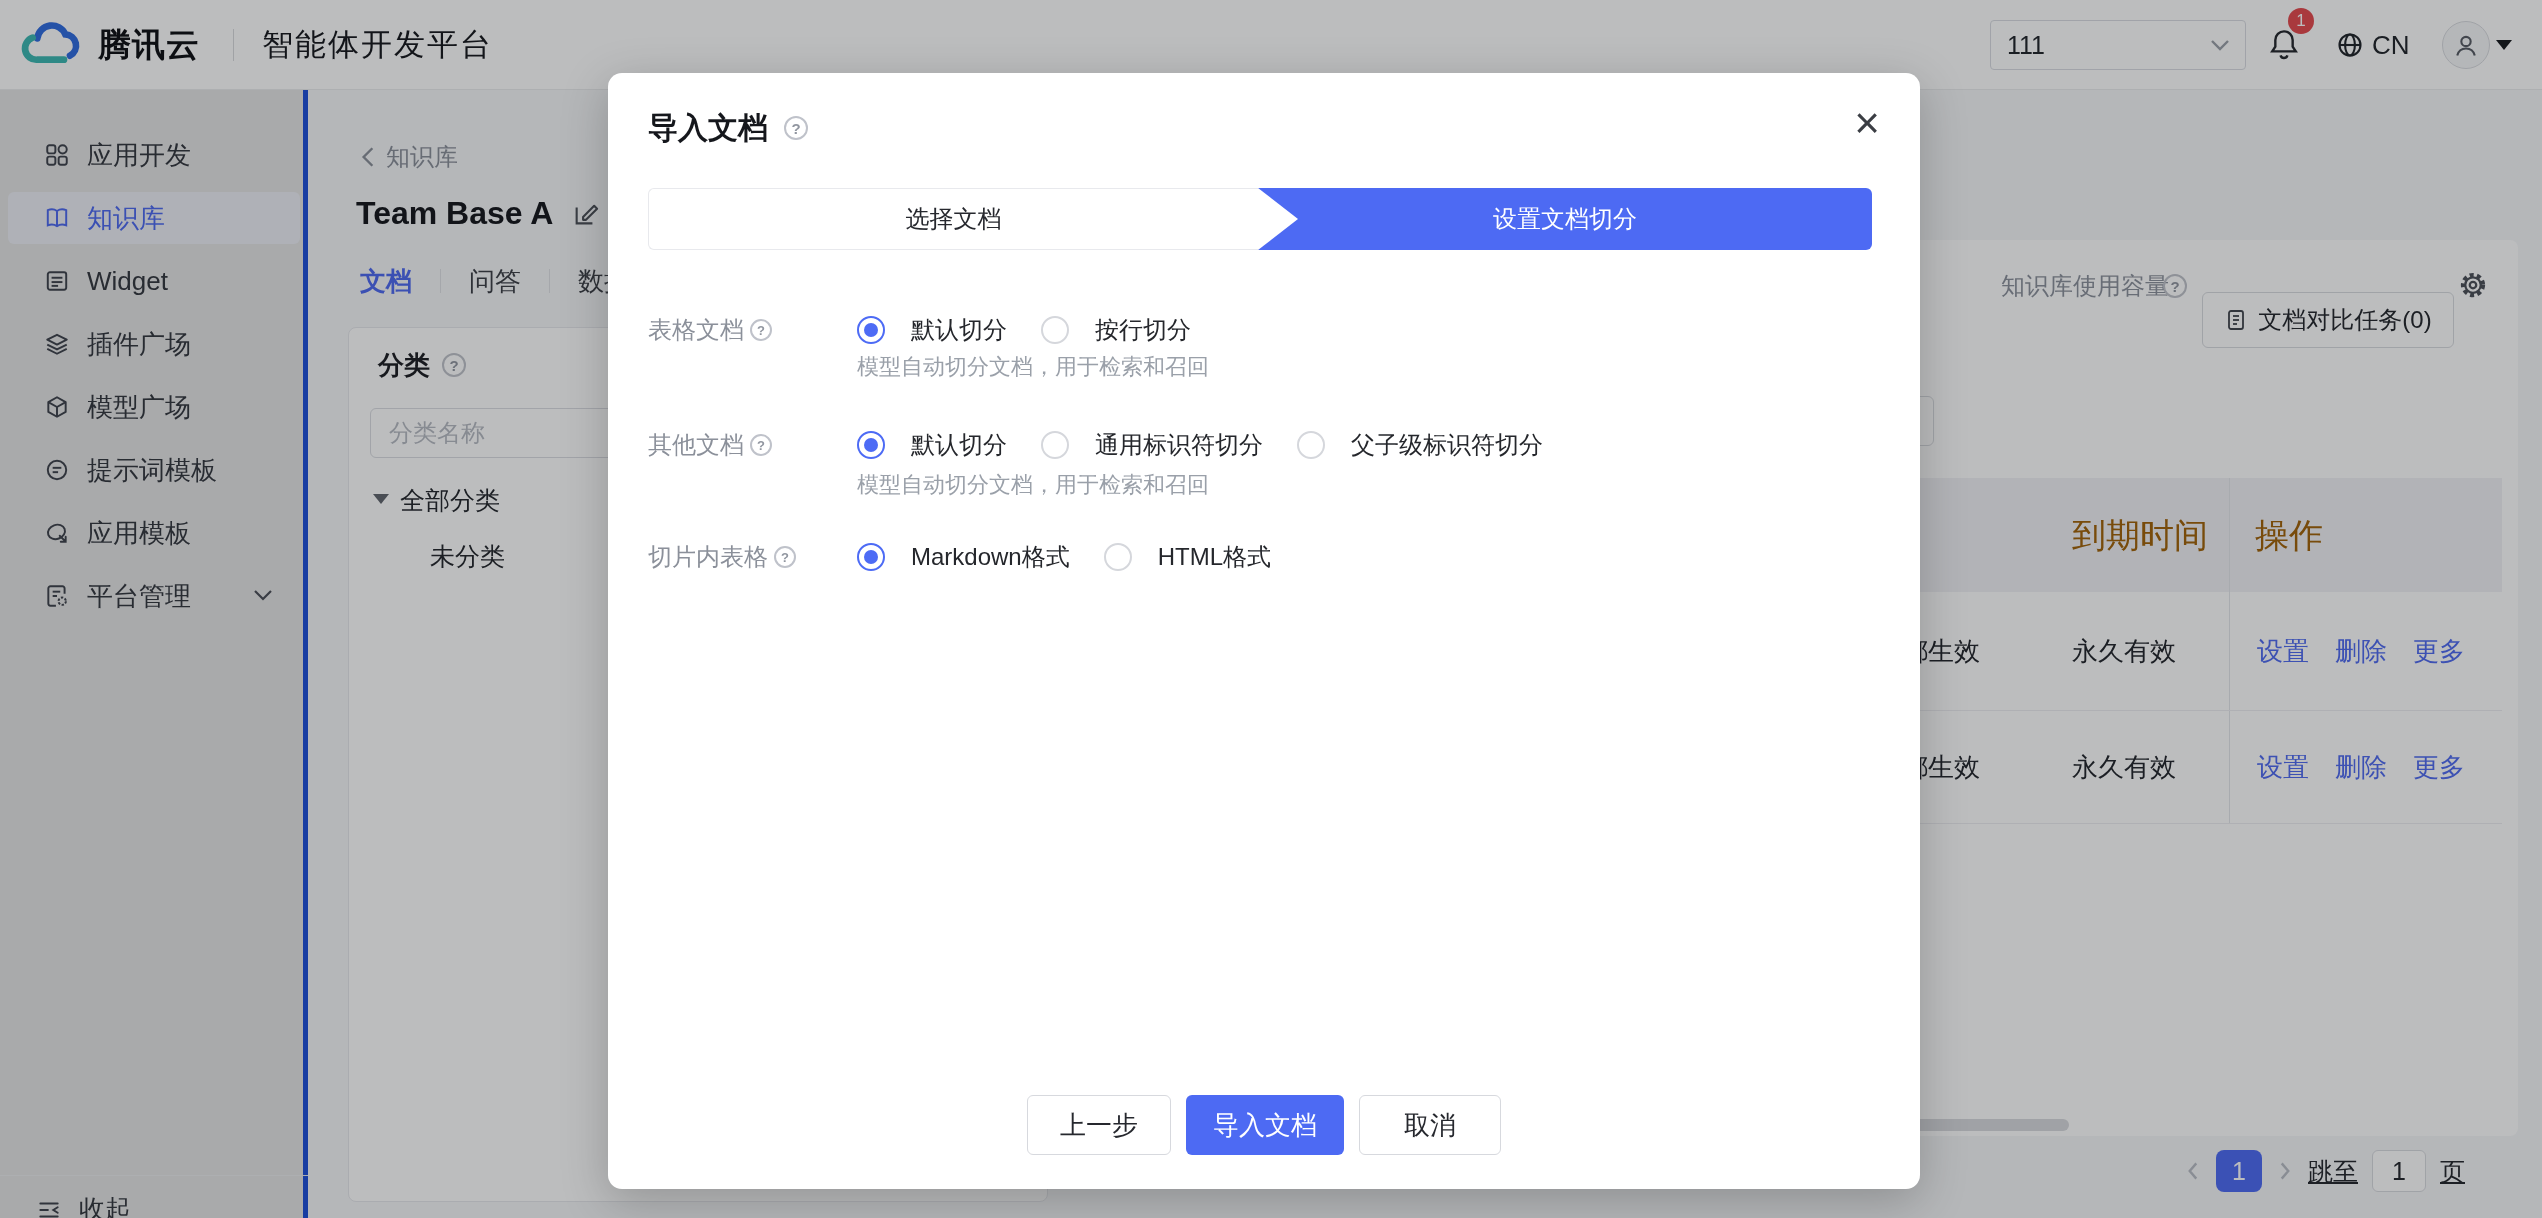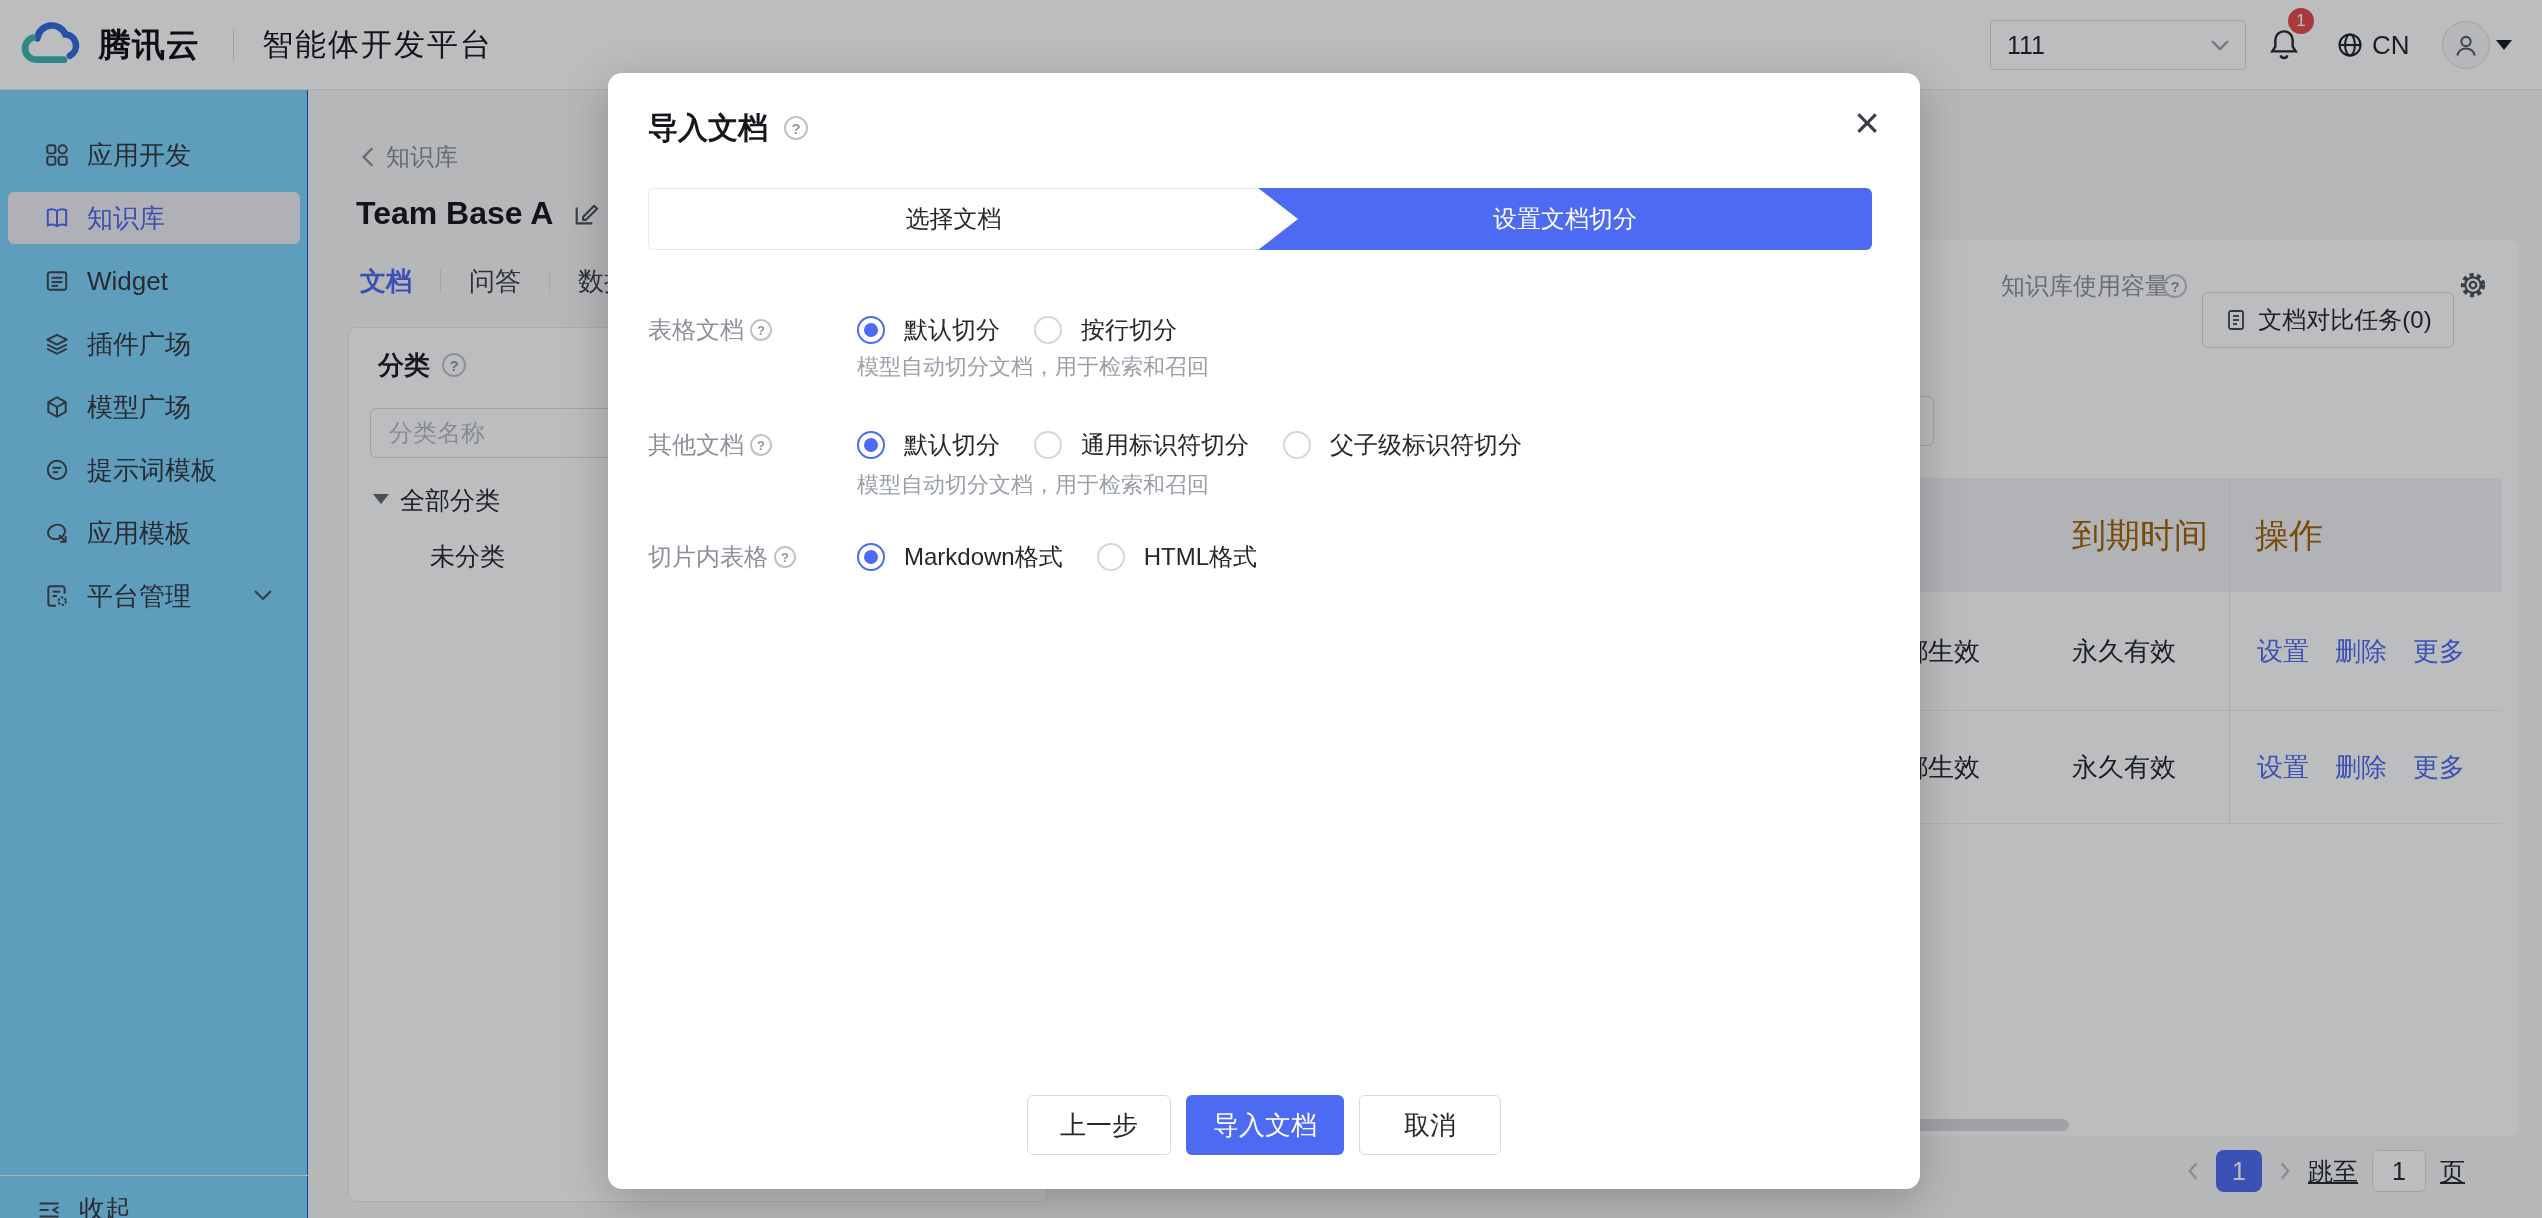--- a/index.html
+++ b/index.html
@@ -18,21 +18,21 @@
   .ws-select .val { position:absolute; left:16px; top:0; line-height:48px; font-size:25px; color:#1f2329; }
   .ws-select .chev { position:absolute; right:14px; top:16px; }
   .bell-wrap { left:2268px; top:26px; width:34px; height:38px; }
   .badge { left:2288px; top:8px; width:26px; height:26px; border-radius:50%; background:#e5484d; color:#fff; font-size:17px; text-align:center; line-height:26px; }
   .lang-wrap { left:2336px; top:30px; width:100px; height:30px; display:flex; align-items:center; gap:8px; }
   .lang-wrap .txt { font-size:26px; font-weight:500; color:#1f2329; }
   .avatar { left:2442px; top:21px; width:48px; height:48px; border-radius:50%; border:1px solid #d9dbdf; background:#f6f7f9; display:flex; align-items:center; justify-content:center; }
   .menu-caret { left:2496px; top:40px; width:0; height:0; border-left:8px solid transparent; border-right:8px solid transparent; border-top:10px solid #16181d; }
 
   
-  #sidebar { left:0; top:90px; width:308px; height:1128px; background:#7dd3fc; border-right:1px solid #1d4ed8; z-index:1; }
+  #sidebar { left:0; top:90px; width:308px; height:1128px; background:#e5e5e5; border-right:5px solid #1d4ed8; z-index:1; }
   .side-item { position:absolute; left:8px; width:292px; height:52px; border-radius:6px; display:flex; align-items:center; padding-left:36px; gap:17px; color:#3e424b; cursor:pointer; }
   .side-item .lbl { font-size:26px; color:#33363e; }
   .side-item.active { background:#edeff5; color:#4d68f0; }
   .side-item.active .lbl { color:#4d68f0; }
   .side-item .chev-end { position:absolute; right:26px; top:17px; }
   .side-foot-line { left:0; top:1085px; width:308px; height:1px; background:#ebecee; position:absolute; }
   .side-collapse { position:absolute; left:36px; top:1102px; display:flex; gap:17px; align-items:center; color:#3e424b; }
   .side-collapse .lbl { font-size:26px; color:#33363e; }
 
   
@@ -79,21 +79,21 @@
   #modal { left:608px; top:73px; width:1312px; height:1116px; background:#fff; border-radius:14px; box-shadow:0 12px 48px rgba(0,0,0,0.22); z-index:20; }
   .m-title-row { left:40px; top:38px; height:34px; display:flex; align-items:center; gap:16px; }
   .m-title { font-size:30px; font-weight:700; color:#15171c; }
   .m-close { right:40px; top:28px; font-size:44px; font-weight:300; color:#3b3e44; line-height:44px; cursor:pointer; }
   .steps { left:40px; top:115px; width:1224px; height:54px; }
   .step-a { position:absolute; left:0; top:0; width:610px; height:62px; background:#fff; border:1px solid #e8e9ed; border-right:0; border-radius:6px 0 0 6px; text-align:center; line-height:60px; font-size:24px; color:#26282e; }
   .step-b { position:absolute; left:610px; top:0; width:614px; height:62px; background:#4d6af3; border-radius:0 6px 6px 0; text-align:center; line-height:62px; font-size:24px; color:#fff; }
   .step-arrow { position:absolute; left:610px; top:0; width:40px; height:62px; background:#fff; clip-path:polygon(0 0,100% 50%,0 100%); }
   .f-label { position:absolute; left:40px; height:30px; display:flex; align-items:center; gap:6px; font-size:24px; color:#8b909a; }
   .f-opts { position:absolute; left:249px; height:30px; display:flex; align-items:center; gap:34px; }
-  .opt { display:flex; align-items:center; gap:19px; cursor:pointer; }
+  .opt { display:flex; align-items:center; gap:26px; cursor:pointer; }
   .opt .ol { font-size:24px; color:#25272c; }
   .radio { width:28px; height:28px; border-radius:50%; flex:0 0 auto; position:relative; }
   .radio.on { border:2px solid #4d6bf5; background:#fff; }
   .radio.on::after { content:""; position:absolute; left:5px; top:5px; width:14px; height:14px; border-radius:50%; background:#4d6bf5; }
   .radio.off { border:2px solid #d5d7dc; background:#fff; }
   .f-hint { position:absolute; left:249px; height:26px; line-height:26px; font-size:22px; color:#9aa0a9; }
   .m-foot { position:absolute; left:0; top:1022px; width:100%; height:60px; display:flex; justify-content:center; gap:15px; }
   .btn { height:60px; border-radius:6px; font-size:26px; text-align:center; line-height:58px; cursor:pointer; }
   .btn.ghost { background:#fff; border:1px solid #d7d9de; color:#26282e; }
   .btn.primary { background:#4d6af3; color:#fff; line-height:60px; }

